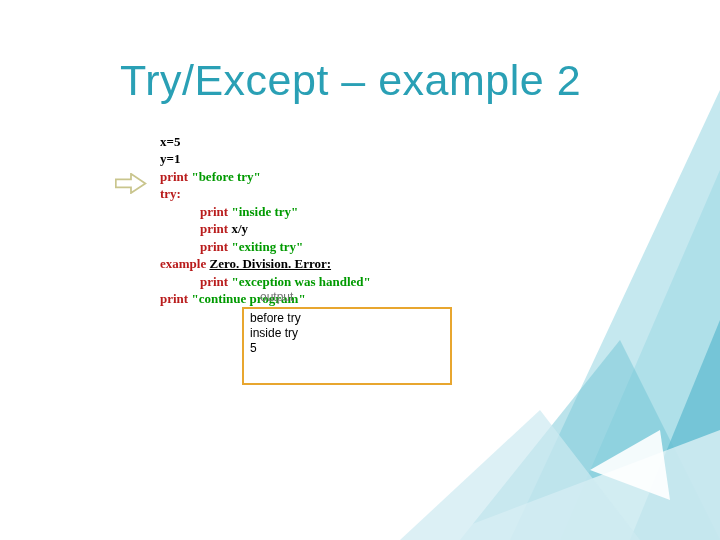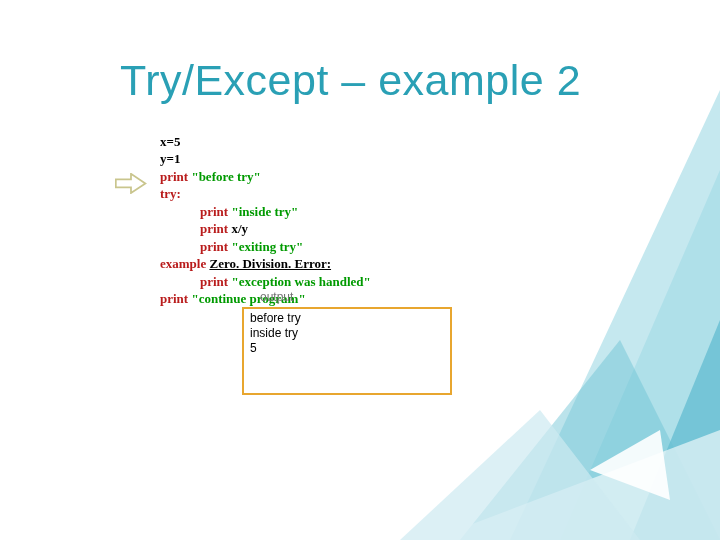--- a/index.html
+++ b/index.html
@@ -75,21 +75,21 @@
     top: 290px;
     font-family: "Tahoma", Arial, sans-serif;
     font-size: 12px;
     color: #737373;
   }
   .out-box {
     position: absolute;
     left: 242px;
     top: 307px;
     width: 210px;
-    height: 88px;
+    height: 78px;
     border: 2px solid #e8a62f;
     padding: 2px 6px;
     font-family: "Tahoma", Arial, sans-serif;
     font-size: 12px;
     line-height: 1.25;
     color: #000;
     background: #fff;
     box-sizing: border-box;
     white-space: pre;
   }

